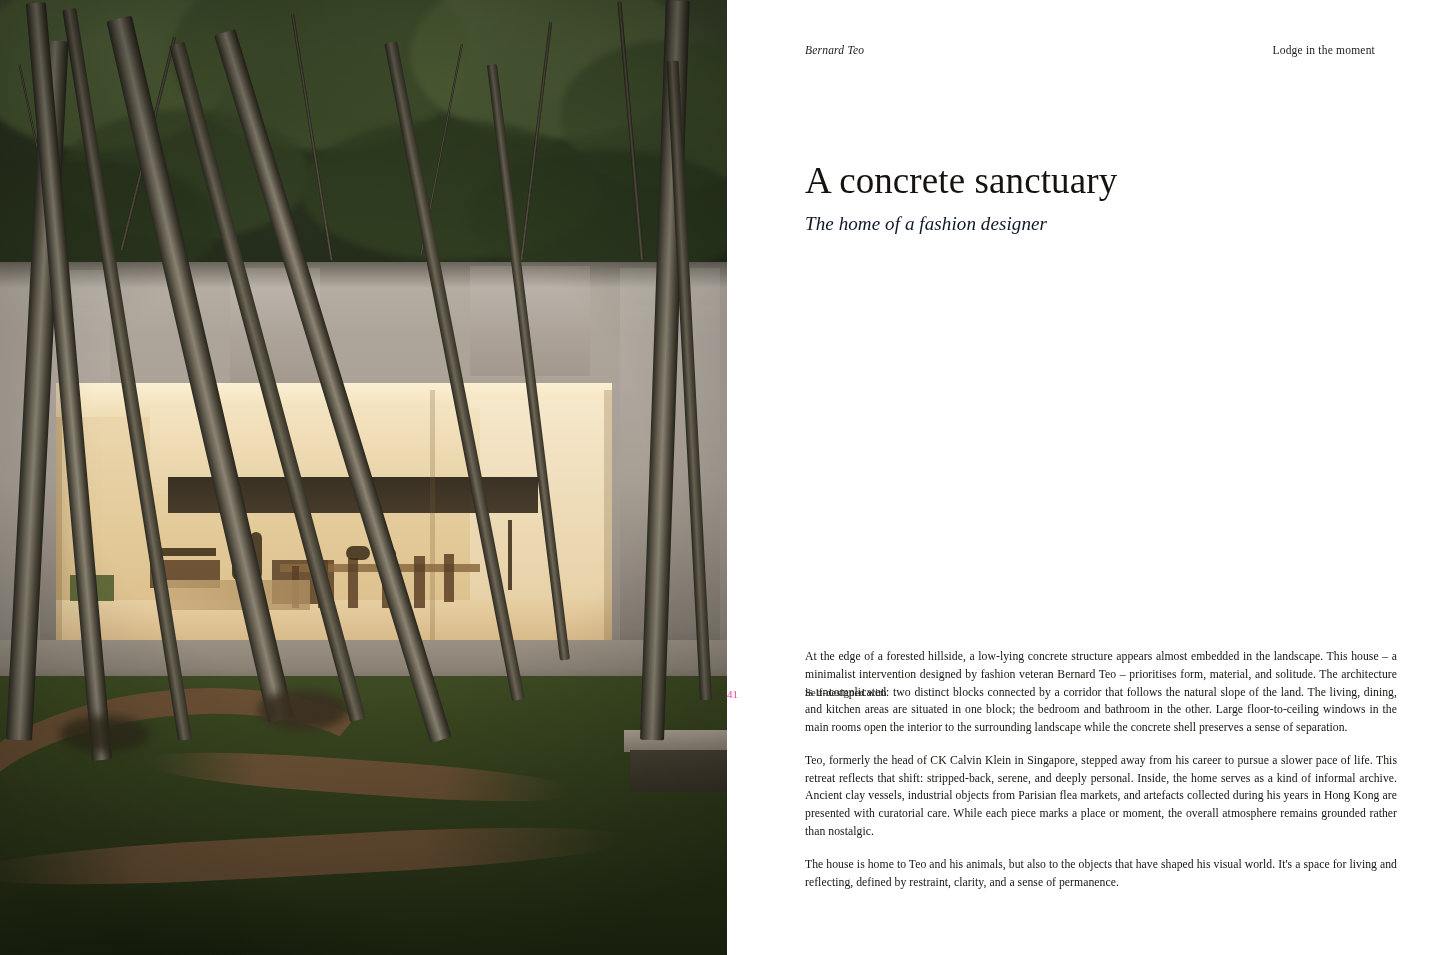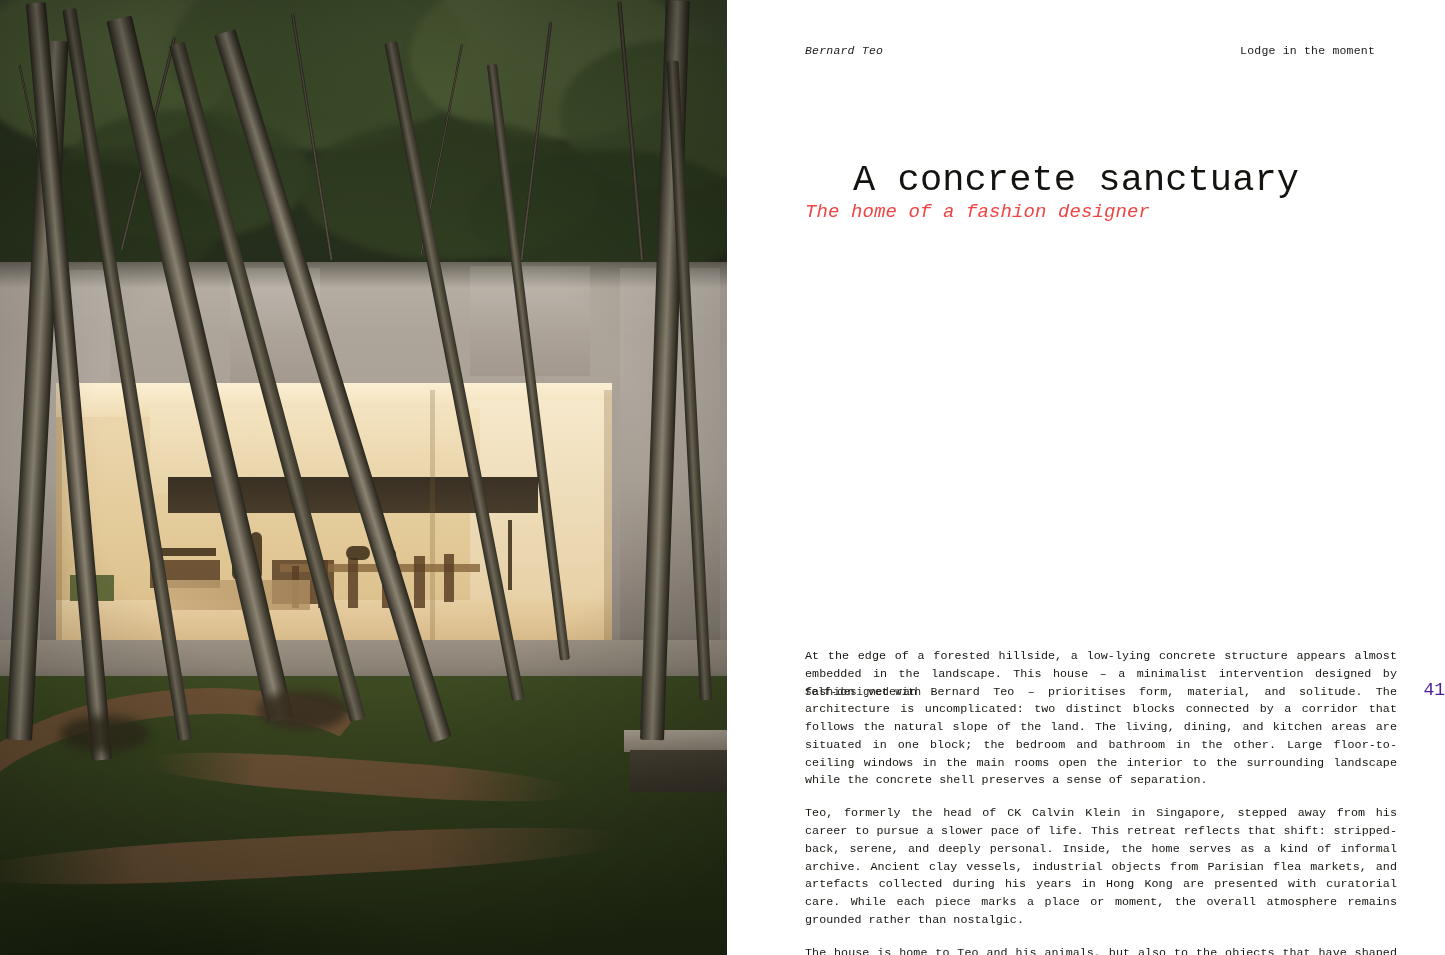--- a/index.html
+++ b/index.html
@@ -161,21 +161,20 @@
     background: radial-gradient(ellipse 620px 520px at 50% 48%, rgba(0,0,0,0) 45%, rgba(0,0,0,0.35) 100%);
     pointer-events: none;
   }
 
   
   .text-page {
     position: relative;
     width: 718px;
     height: 722px;
     background: #ffffff;
-    font-family: Liberation Mono, monospace;
   }
   .running-head {
     position: absolute;
     top: 44px;
     font-size: 11.5px;
     font-style: italic;
     color: #1c1c1c;
     letter-spacing: .2px;
   }
   .rh-left { left: 78px; }
@@ -186,26 +185,26 @@
     left: 78px;
     top: 160px;
     width: 560px;
   }
   .headline {
     font-size: 37px;
     font-weight: 400;
     line-height: 1.12;
     color: #15130f;
     letter-spacing: .1px;
-    margin-left: 48px;
   }
   .subhead {
+    margin-top: 12px;
     font-size: 19px;
     font-style: italic;
-    color: #ef4444;
+    color: #0f172a;
     letter-spacing: .1px;
   }
 
   .body-block {
     position: absolute;
     left: 78px;
     top: 648px;
     width: 592px;
   }
   .body-block p {
@@ -223,23 +222,23 @@
     left: 78px;
     bottom: 24px;
     font-size: 10.5px;
     color: #1c1a16;
     letter-spacing: .15px;
   }
   .folio {
     position: absolute;
     left: 0; right: 0;
     bottom: 22px;
-    text-align: right;
-    font-size: 18px;
-    color: #4c1d95;
+    text-align: left;
+    font-size: 11px;
+    color: #ec4899;
   }
 </style>
 </head>
 <body>
 
 <div class="spread">
 
   <div class="photo-page">
     <div class="photo">
 

